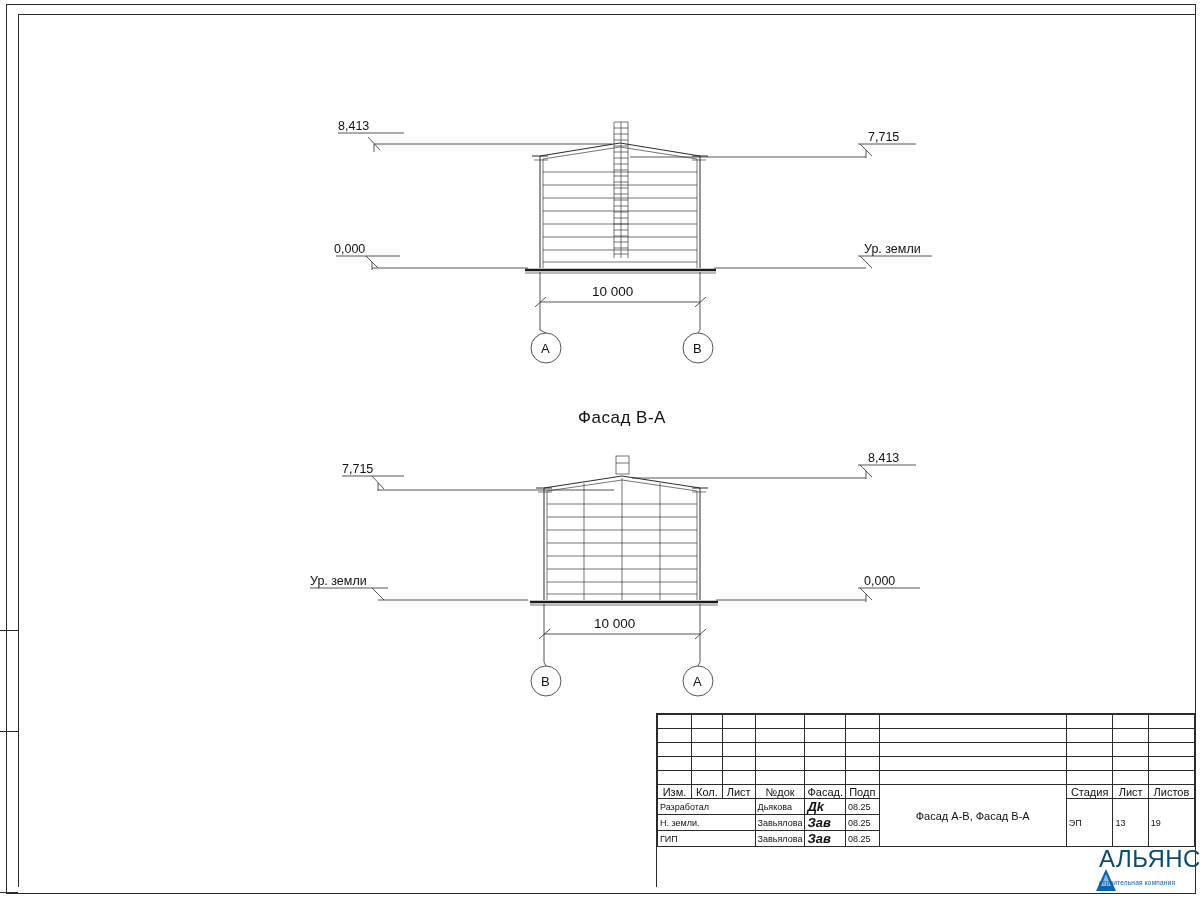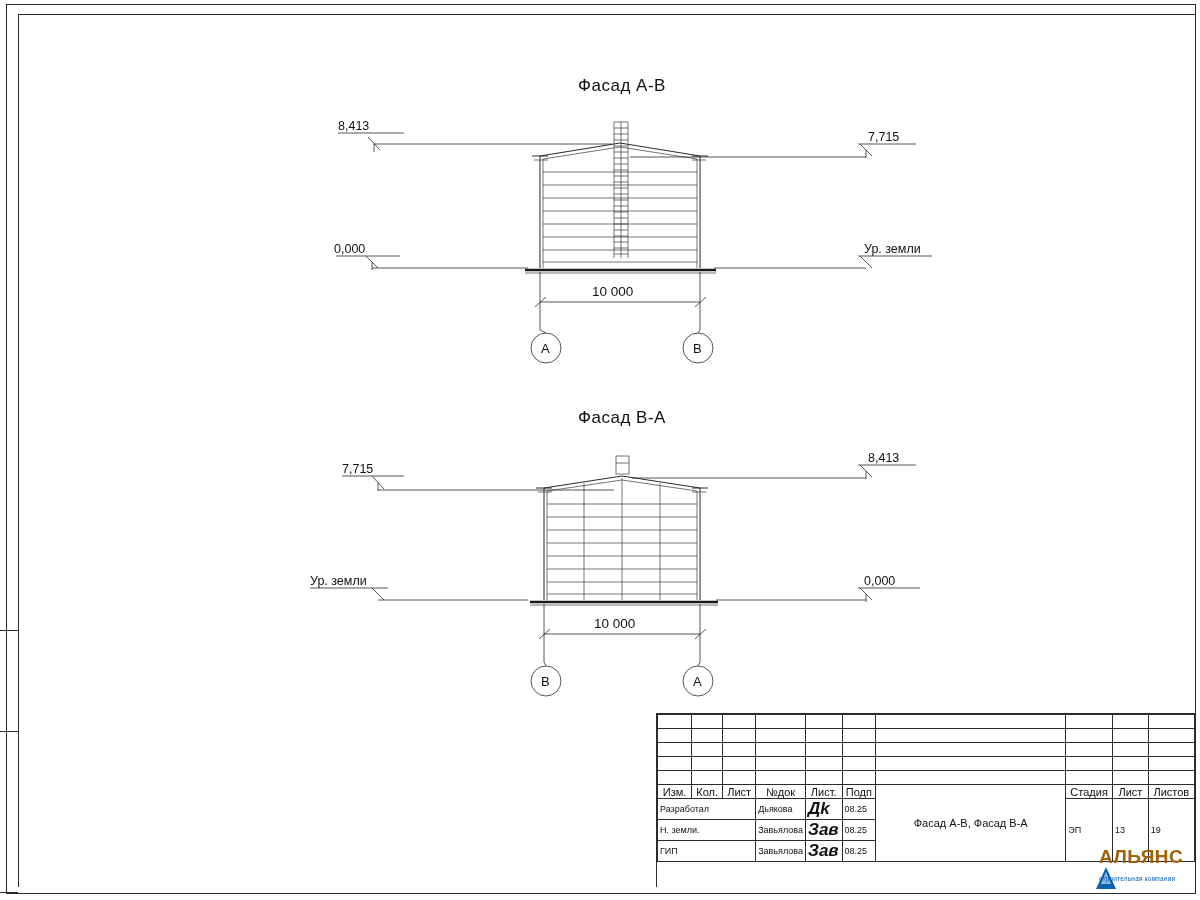--- a/index.html
+++ b/index.html
@@ -50,39 +50,38 @@
   .stamp{
     position:absolute;left:656px;top:713px;
     width:538px;height:173px;
     border:1px solid #2b2b2b;border-right:none;border-bottom:none;
   }
   .stamp table{border-collapse:collapse;font-size:9px;}
   .stamp td{border:1px solid #2b2b2b;padding:0 2px;height:13px;
     font-family:"Liberation Sans",sans-serif;color:#111;white-space:nowrap;}
   .empty-rows td{height:13px;}
   .hdr td{text-align:center;font-size:11px;}
-  .sig{font-family:"Liberation Serif",serif;font-style:italic;font-weight:bold;font-size:17px;}
+  .sig{font-family:"Liberation Serif",serif;font-style:italic;font-weight:bold;font-size:13px;}
   .bigcell{vertical-align:middle;text-align:center;font-size:12px;}
   .logo-wrap{display:flex;align-items:center;gap:4px;padding-left:4px;}
-  .logo-name{font-size:19px;font-weight:bold;color:#a16207;letter-spacing:.5px;line-height:1;}
+  .logo-name{font-size:24px;font-weight:normal;color:#0c4a6e;letter-spacing:.5px;line-height:1;}
   .logo-sub{font-size:6.5px;color:#0b63b0;letter-spacing:.2px;}
   .tri{width:0;height:0;}
 </style>
 </head>
 <body>
 
 <div class="sheet">
 
   <div class="frame-outer"></div>
   <div class="frame-inner"></div>
   <div class="left-stub"></div>
   <div class="left-stub2"></div>
 
   <div class="elev" style="left:0;top:0;width:1200px;height:400px;">
-    <div class="elev-title" style="left:472px;top:76px;">Фасад А-В</div>
 
     <svg width="1200" height="400" style="position:absolute;left:0;top:0;">
 
       <line class="ln-thick" x1="525" y1="270" x2="716" y2="270"></line>
       <line class="ln-thin" x1="525" y1="273" x2="716" y2="273"></line>
 
       <path class="ln" d="M540,268 L540,156 L620,143 L700,156 L700,268"></path>
       <path class="ln-thin" d="M543,268 L543,159 L620,147 L697,159 L697,268"></path>
 
       <path class="ln" d="M532,156 L548,156 M692,156 L708,156"></path>
@@ -306,21 +305,21 @@
             <td></td>
             <td></td>
             <td></td>
       </tr>
 
       <tr class="hdr">
         <td>Изм.</td>
         <td>Кол.</td>
         <td>Лист</td>
         <td>№док</td>
-        <td>Лист.</td>
+        <td>Фасад.</td>
         <td>Подп</td>
         <td rowspan="4" class="bigcell">Фасад А-В, Фасад В-А</td>
         <td class="stage">Стадия</td>
         <td class="stage">Лист</td>
         <td class="stage">Листов</td>
       </tr>
 
       <tr>
         <td colspan="3">Разработал</td>
         <td>Дьякова</td>

